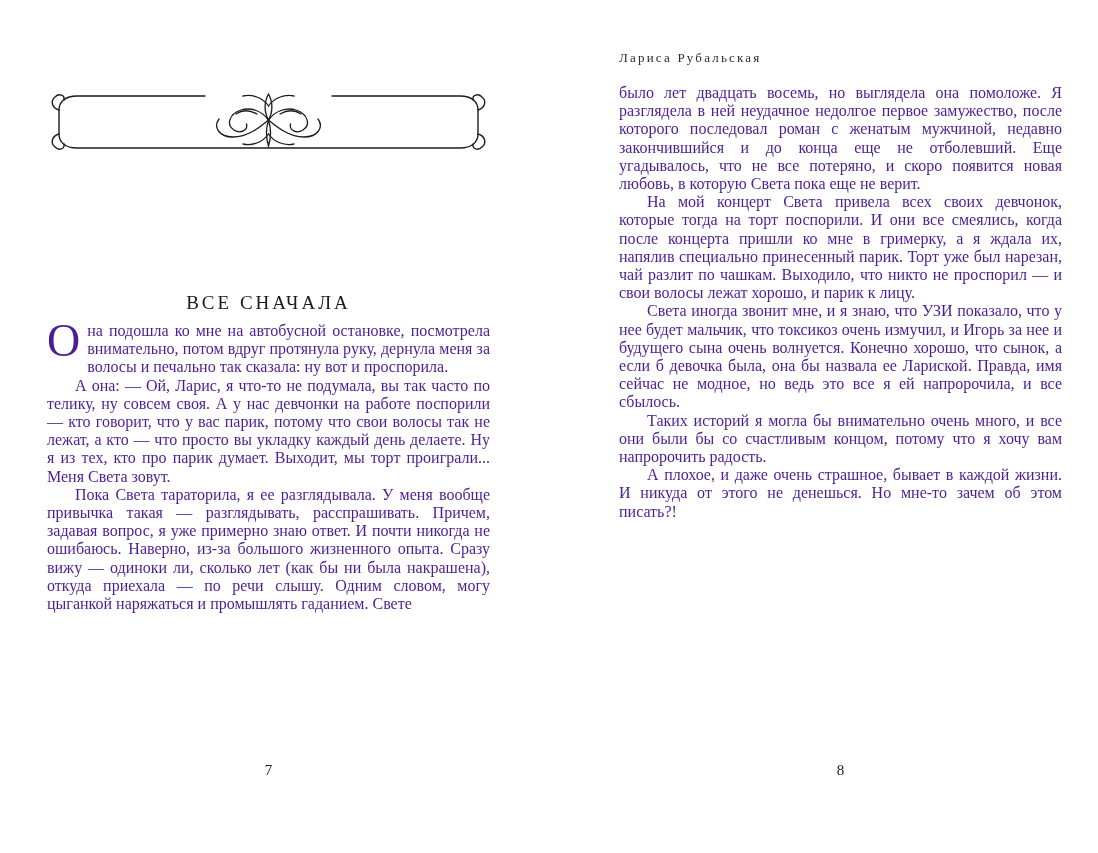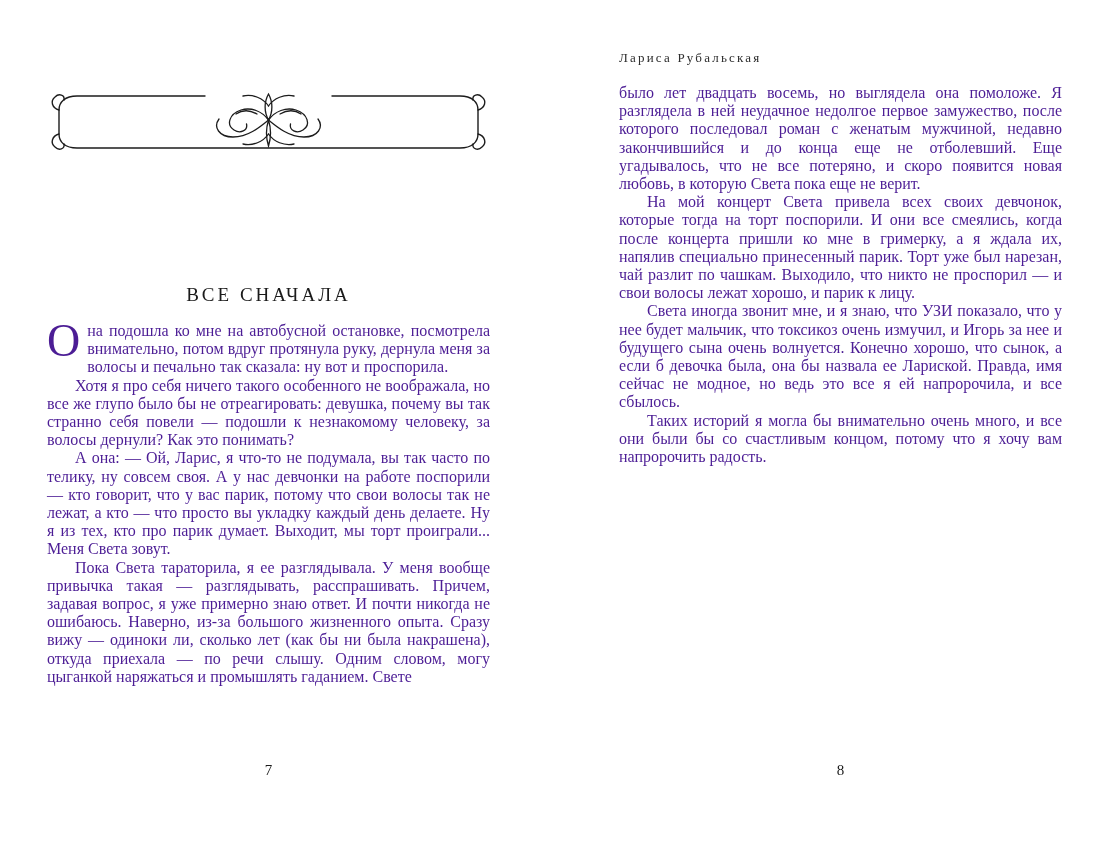--- a/index.html
+++ b/index.html
@@ -23,21 +23,21 @@
   .ornament {
     position: absolute;
     top: 86px;
     left: 0;
     width: 443px;
     height: 72px;
   }
 
   .chapter-title {
     position: absolute;
-    top: 284px;
+    top: 292px;
     left: 0;
     width: 100%;
     margin: 0;
     font-size: 19px;
     font-weight: normal;
     letter-spacing: 3px;
     text-align: center;
     color: #1b1b1b;
   }
 
@@ -119,35 +119,35 @@
           <path d="M221.5 8 C217 16 217 26 221.5 34 C226 26 226 16 221.5 8 Z"></path>
           <path d="M221.5 34 C219 42 219 52 221.5 60 C224 52 224 42 221.5 34 Z"></path>
         </g>
       </svg>
     </div>
 
     <h1 class="chapter-title">ВСЕ СНАЧАЛА</h1>
 
     <div class="body-text body-left">
       <p class="no-indent"><span class="dropcap">О</span><span>на подошла ко мне на автобусной остановке, посмотрела внимательно, потом вдруг протянула руку, дернула меня за волосы и печально так сказала: ну вот и проспорила.</span></p>
-      <p>Хотя я про себя ничего такого особенного не воображала, но все же глупо было бы не отреагировать: девушка, почему вы так странно себя повели — подошли к незнакомому человеку, за волосы дернули? Как это понимать?</p>
       <p>А она: — Ой, Ларис, я что-то не подумала, вы так часто по телику, ну совсем своя. А у нас девчонки на работе поспорили — кто говорит, что у вас парик, потому что свои волосы так не лежат, а кто — что просто вы укладку каждый день делаете. Ну я из тех, кто про парик думает. Выходит, мы торт проиграли... Меня Света зовут.</p>
       <p>Пока Света тараторила, я ее разглядывала. У меня вообще привычка такая — разглядывать, расспрашивать. Причем, задавая вопрос, я уже примерно знаю ответ. И почти никогда не ошибаюсь. Наверно, из-за большого жизненного опыта. Сразу вижу — одиноки ли, сколько лет (как бы ни была накрашена), откуда приехала — по речи слышу. Одним словом, могу цыганкой наряжаться и промышлять гаданием. Свете</p>
     </div>
 
     <div class="page-number">7</div>
   </section>
 
   <section class="page page-right">
 
     <div class="running-header">Лариса Рубальская</div>
 
     <div class="body-text body-right">
       <p class="no-indent">было лет двадцать восемь, но выглядела она помоложе. Я разглядела в ней неудачное недолгое первое замужество, после которого последовал роман с женатым мужчиной, недавно закончившийся и до конца еще не отболевший. Еще угадывалось, что не все потеряно, и скоро появится новая любовь, в которую Света пока еще не верит.</p>
       <p>На мой концерт Света привела всех своих девчонок, которые тогда на торт поспорили. И они все смеялись, когда после концерта пришли ко мне в гримерку, а я ждала их, напялив специально принесенный парик. Торт уже был нарезан, чай разлит по чашкам. Выходило, что никто не проспорил — и свои волосы лежат хорошо, и парик к лицу.</p>
       <p>Света иногда звонит мне, и я знаю, что УЗИ показало, что у нее будет мальчик, что токсикоз очень измучил, и Игорь за нее и будущего сына очень волнуется. Конечно хорошо, что сынок, а если б девочка была, она бы назвала ее Лариской. Правда, имя сейчас не модное, но ведь это все я ей напророчила, и все сбылось.</p>
       <p>Таких историй я могла бы внимательно очень много, и все они были бы со счастливым концом, потому что я хочу вам напророчить радость.</p>
+      <p>А плохое, и даже очень страшное, бывает в каждой жизни. И никуда от этого не денешься. Но мне-то зачем об этом писать?!</p>
     </div>
 
     <div class="page-number">8</div>
   </section>
 
 </div>
 
 </body></html>

